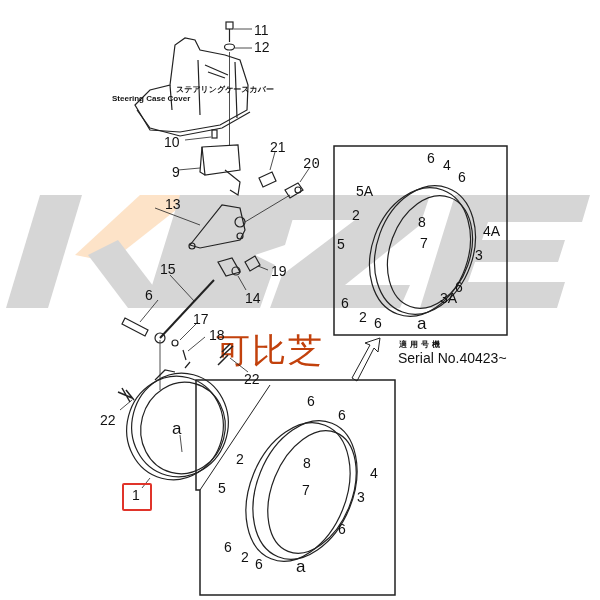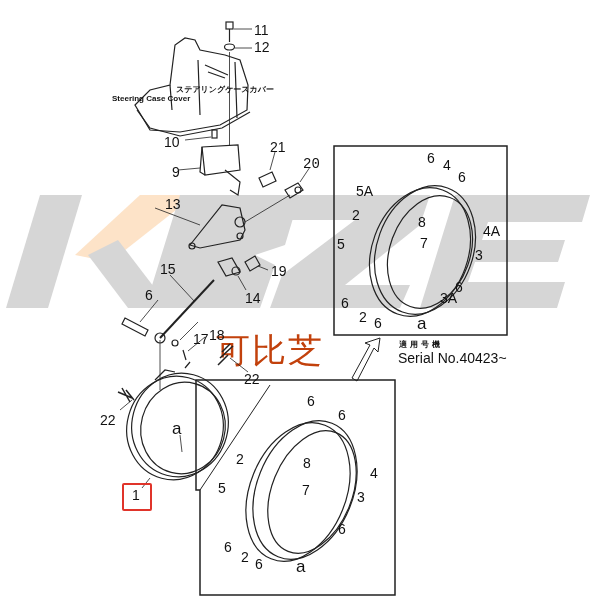--- a/index.html
+++ b/index.html
@@ -130,21 +130,21 @@
 <div class="lbl" style="left:254px;top:40px;">12</div>
 <div class="lbl" style="left:164px;top:135px;">10</div>
 <div class="lbl" style="left:172px;top:165px;">9</div>
 <div class="lbl" style="left:270px;top:140px;">21</div>
 <div class="lbl" style="left:303px;top:157px;font-family:Liberation Mono, monospace;">20</div>
 <div class="lbl" style="left:165px;top:197px;">13</div>
 <div class="lbl" style="left:271px;top:264px;">19</div>
 <div class="lbl" style="left:245px;top:291px;">14</div>
 <div class="lbl" style="left:160px;top:262px;">15</div>
 <div class="lbl" style="left:145px;top:288px;">6</div>
-<div class="lbl" style="left:193px;top:312px;margin-top:20px;">17</div>
+<div class="lbl" style="left:193px;top:312px;">17</div>
 <div class="lbl" style="left:209px;top:328px;">18</div>
 <div class="lbl" style="left:244px;top:372px;">22</div>
 <div class="lbl" style="left:100px;top:413px;">22</div>
 <div class="lbl" style="left:172px;top:420px;font-size:17px;">a</div>
 <div class="hl" style="left:122px;top:483px;width:26px;height:24px;"></div>
 <div class="lbl" style="left:132px;top:488px;">1</div>
 
 <div class="lbl" style="left:427px;top:151px;">6</div>
 <div class="lbl" style="left:443px;top:158px;">4</div>
 <div class="lbl" style="left:458px;top:170px;">6</div>

